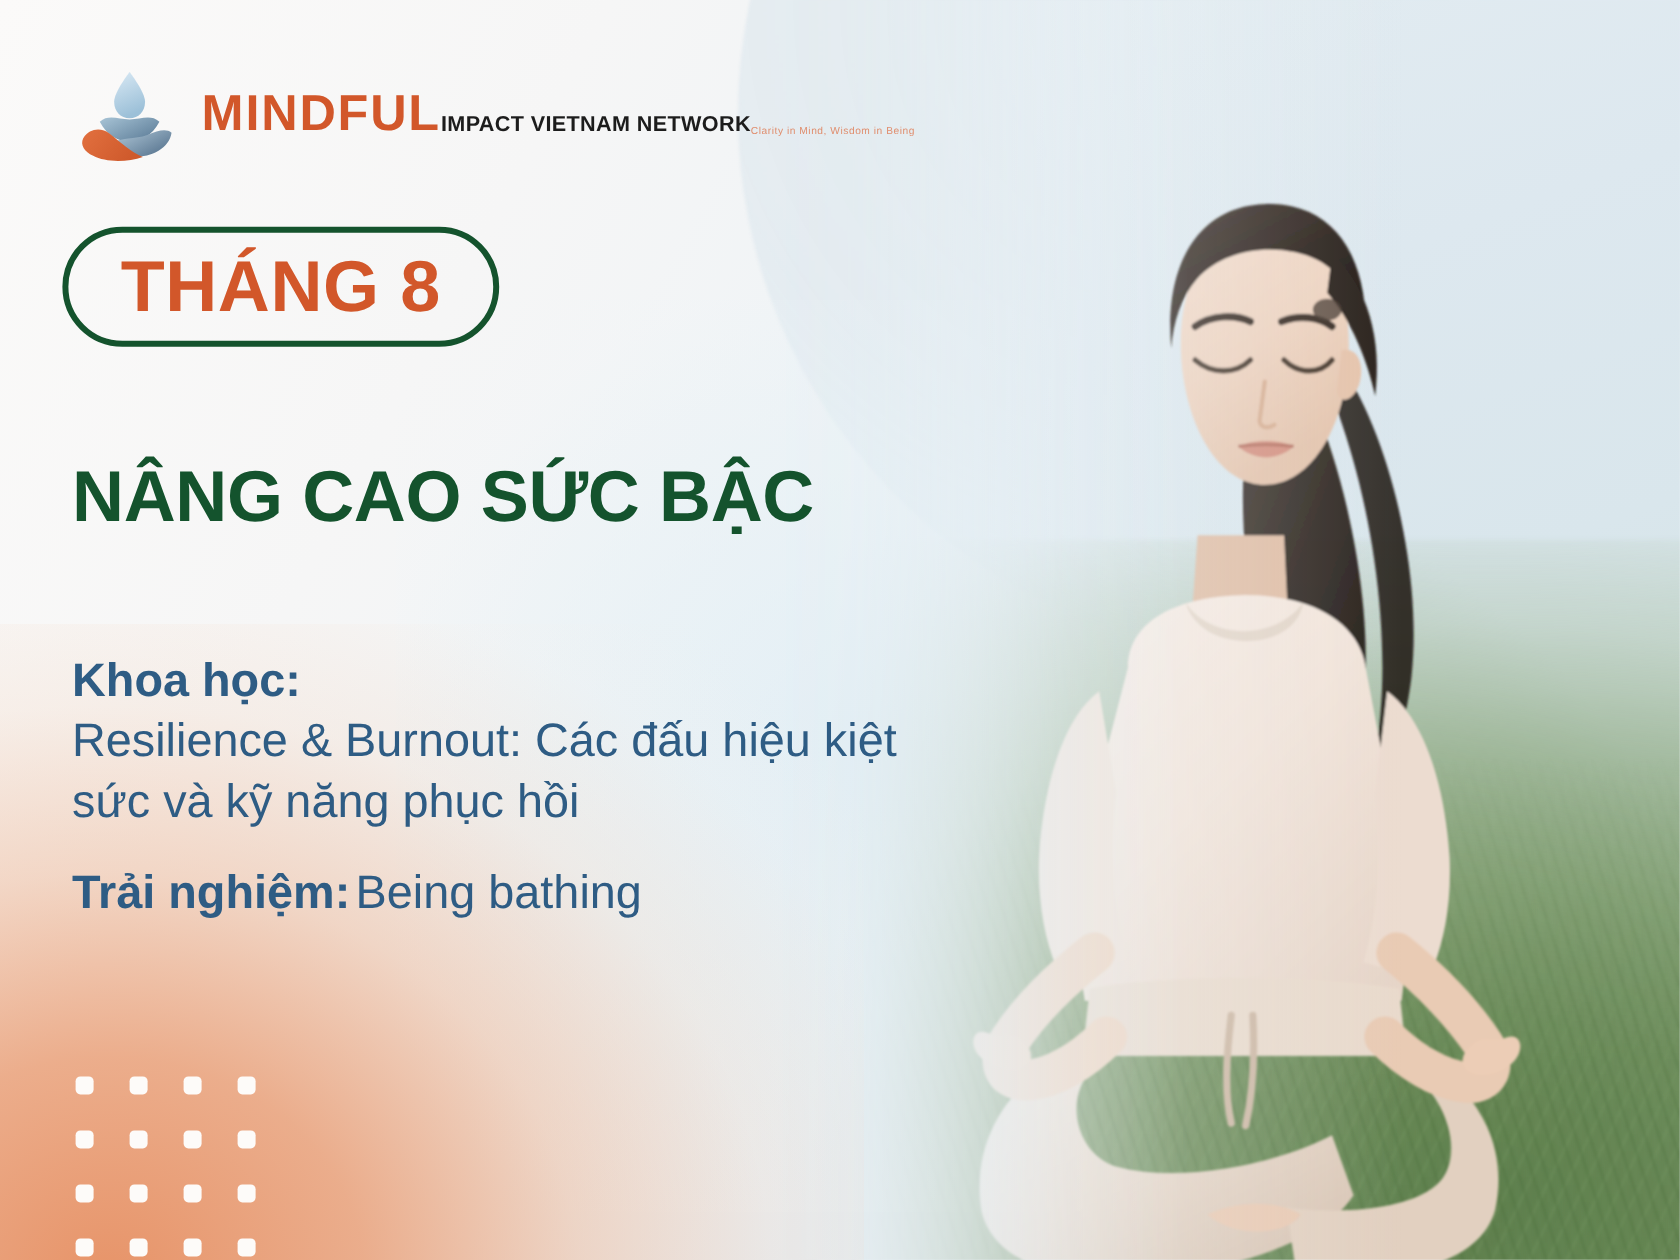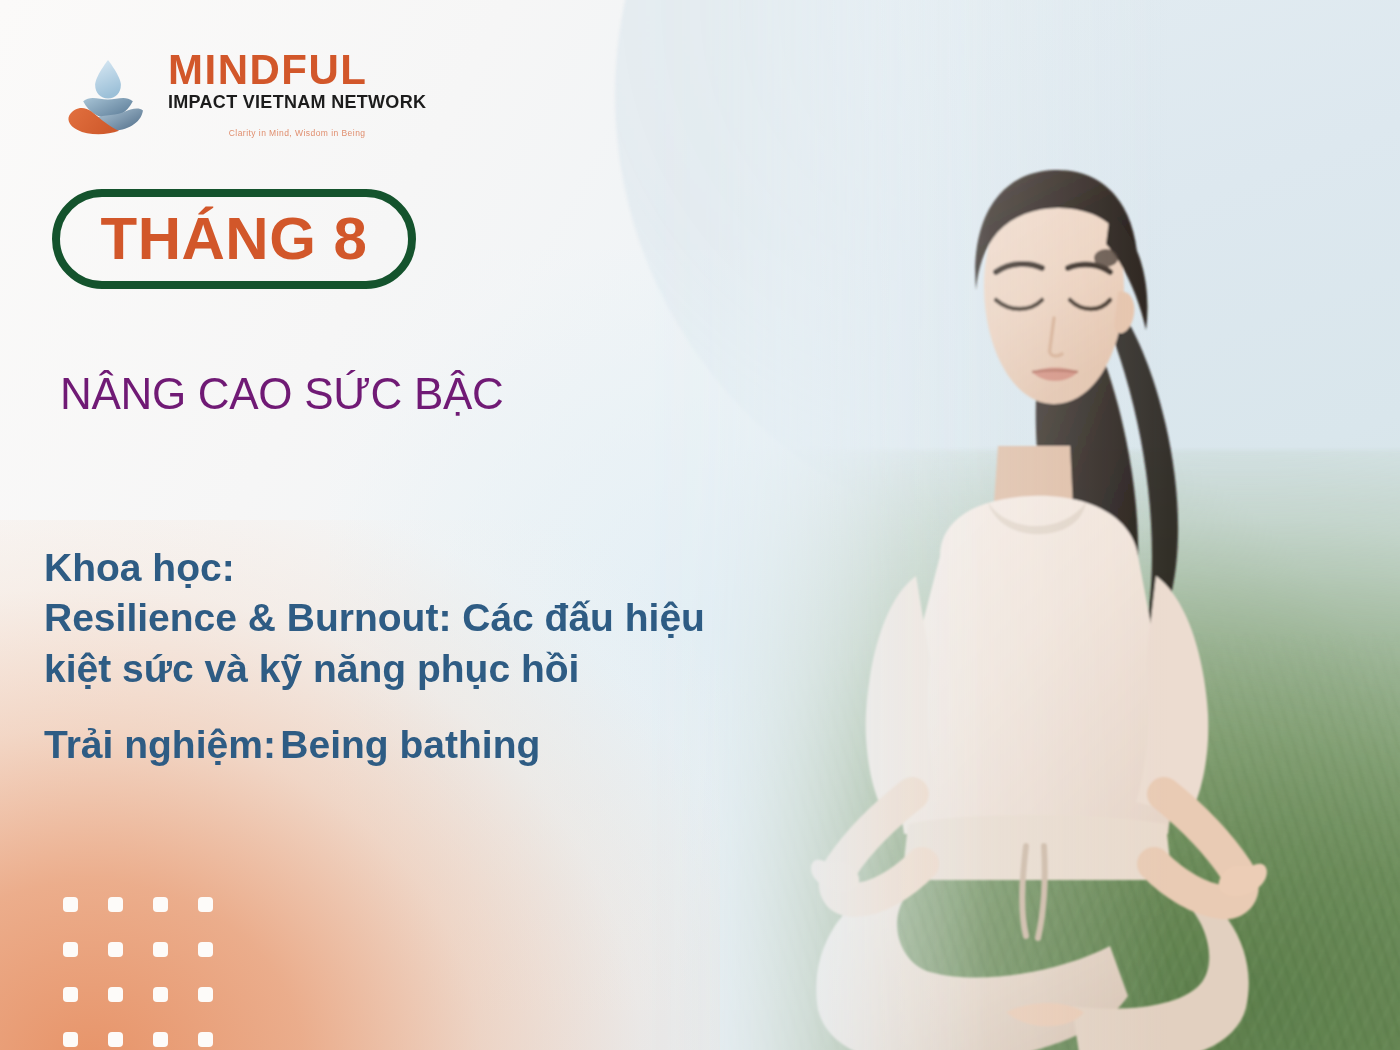--- a/index.html
+++ b/index.html
@@ -139,21 +139,21 @@
   
   .logo {
     position: absolute;
     left: 62px;
     top: 48px;
     display: flex;
     align-items: center;
     gap: 14px;
   }
   .logo-mark { width: 92px; height: 92px; flex: 0 0 auto; }
-  .logo-type { display: flex; flex-direction: column; }
+  .logo-type { display: flex; flex-direction: row; align-items: flex-end; }
   .logo-word {
     font-size: 42px;
     font-weight: 700;
     letter-spacing: 1.5px;
     color: #d2572a;
     line-height: 0.96;
   }
   .logo-sub {
     font-size: 18px;
     font-weight: 700;
@@ -171,66 +171,66 @@
     margin-top: 15px;
   }
 
   
   .month-badge {
     position: absolute;
     left: 52px;
     top: 189px;
     width: 364px;
     height: 100px;
-    border: 8px solid #14532d;
+    border: 5px solid #14532d;
     border-radius: 50px;
     display: flex;
     align-items: center;
     justify-content: center;
     box-sizing: border-box;
   }
   .month-badge-label {
     font-size: 60px;
     font-weight: 700;
     color: #d2572a;
     letter-spacing: 0.5px;
     line-height: 1;
   }
 
   
   .headline {
     position: absolute;
     left: 60px;
     top: 340px;
     width: 700px;
-    font-size: 44px;
-    font-weight: 400;
-    color: #701a75;
+    font-size: 60px;
+    font-weight: 700;
+    color: #14532d;
     line-height: 1.12;
     letter-spacing: -0.3px;
   }
 
   
   .copy {
     position: absolute;
-    left: 44px;
+    left: 60px;
     top: 543px;
     width: 690px;
     color: #2e5c84;
   }
   .copy-block { margin-bottom: 26px; }
   .copy-block:last-child { margin-bottom: 0; }
   .copy-label {
     font-size: 39px;
     font-weight: 700;
     line-height: 1.28;
   }
   .copy-text {
     font-size: 39px;
-    font-weight: 700;
+    font-weight: 400;
     line-height: 1.30;
   }
   .copy-inline .copy-label,
   .copy-inline .copy-text { display: inline; margin-top: 31px; }
 
   
   .dot-grid {
     position: absolute;
     left: 63px;
     top: 897px;

